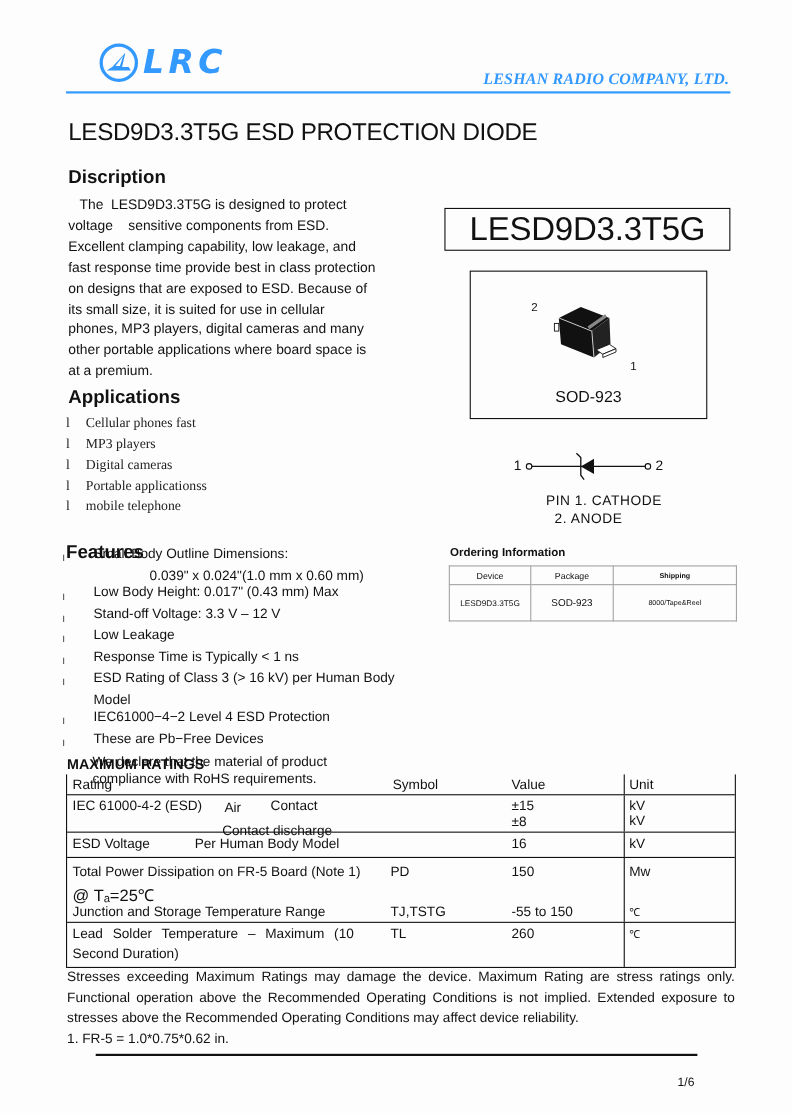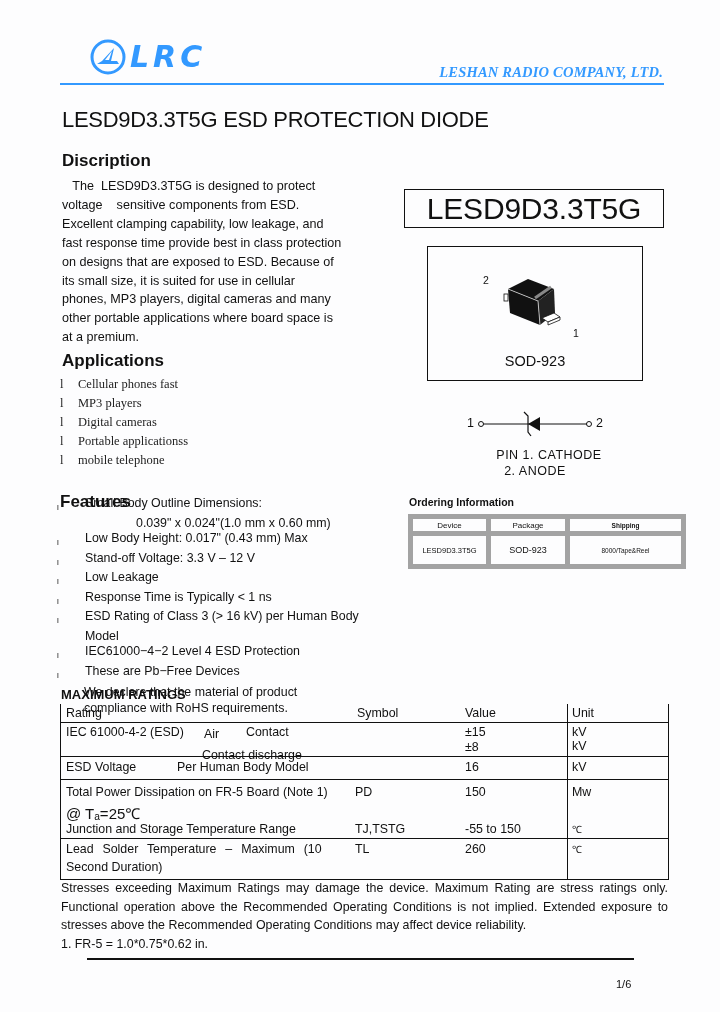--- a/index.html
+++ b/index.html
@@ -21,21 +21,21 @@
   .feat { left:57px; top:496px; font-size:12.4px; line-height:15.5px; }
   .feat .row { display:flex; }
   .feat .bul { width:28px; font-size:8px; padding-top:4px; }
   .partbox { left:404px; top:189px; width:258px; height:37px; border:1px solid #111; }
   .partbox span { display:block; font-size:30px; text-align:center; line-height:37px; letter-spacing:-0.2px; }
   .pkgbox { left:427px; top:246px; width:214px; height:133px; border:1px solid #111; }
   .pkg-label { font-size:14.5px; }
   .pinlabel { font-size:12.5px; text-align:center; letter-spacing:0.5px; }
   .ord-title { left:409px; top:496px; font-size:10.5px; font-weight:bold; }
   table.ord { position:absolute; left:408px; top:514px; border-collapse:collapse; font-size:8px; }
-  table.ord td { border:5px solid #a3a3a3; text-align:center; padding:0; }
+  table.ord td { border:1px solid #a3a3a3; text-align:center; padding:0; }
   .mr-title { left:61px; top:687px; font-size:13px; font-weight:bold; }
   .mr { left:60px; top:704px; width:607px; font-size:12.4px; border-left:1px solid #111; border-right:1px solid #111; }
   .mr .r { position:relative; border-bottom:1px solid #111; }
   .mr .c { position:absolute; }
   .mr .vline { position:absolute; left:506px; top:0; bottom:0; width:1px; background:#111; }
   .notes { left:61px; top:879px; width:607px; font-size:12.4px; line-height:18.5px; }
   .just { text-align:justify; text-align-last:justify; }
   .hrule-black { left:87px; top:958px; width:547px; height:2px; background:#111; }
   .pagenum { left:616px; top:978px; font-size:11px; }
 </style>

